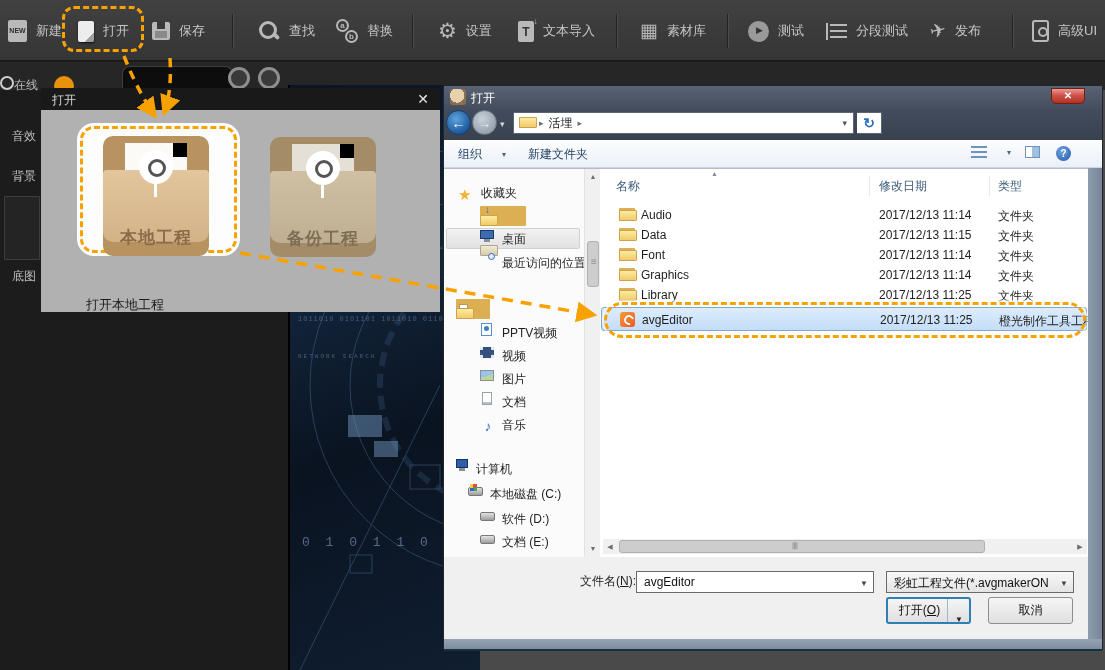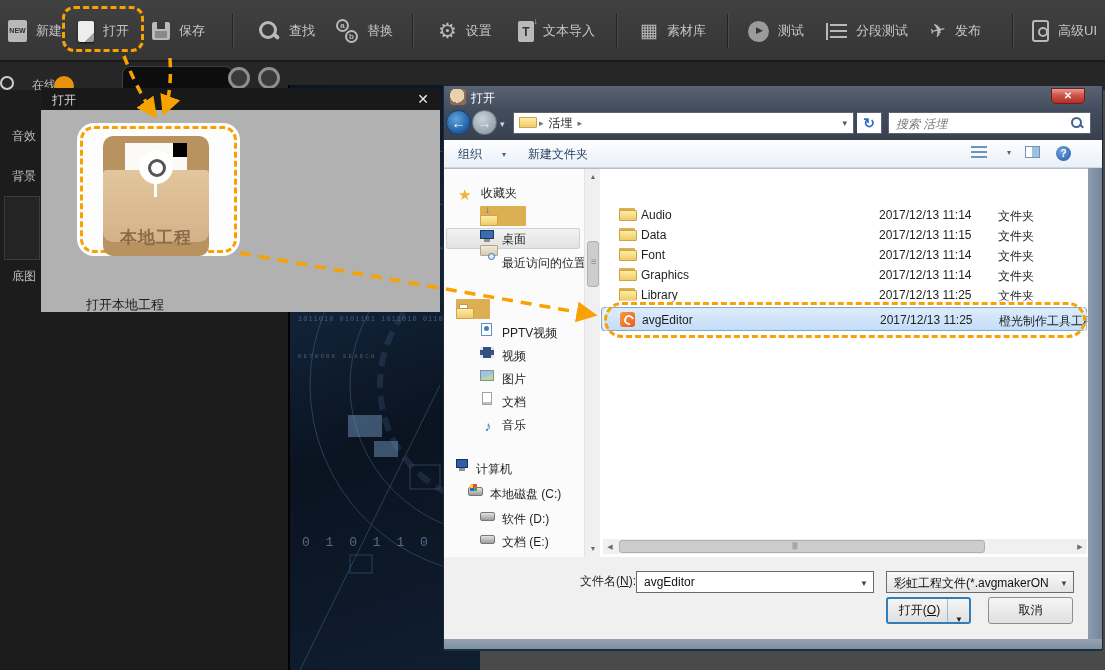--- a/index.html
+++ b/index.html
@@ -225,21 +225,21 @@
         <rect x="58" y="330" width="34" height="22"></rect>
           <rect x="84" y="356" width="24" height="16"></rect>
       </g>
     </svg>
     <span class="bin" style="left:8px; top:230px;">1011010 0101101 1011010 0110</span>
     <span class="net" style="left:8px; top:268px;">NETWORK SEARCH</span>
     <span class="bin" style="left:12px; top:450px; font-size:13px; letter-spacing:4px; opacity:.6;">0 1 0 1 1 0 1 0 1 0 1</span>
   </div>
 
   <span class="abs" style="left:0; top:76px; width:14px; height:14px; border:2px solid #cfcfcf; border-radius:50%;"></span>
-  <span class="side-label" style="left:32px; top:77px;font-family:Liberation Mono, monospace;">在线</span>
+  <span class="side-label" style="left:14px; top:77px;font-family:Liberation Mono, monospace;">在线</span>
   <span class="abs" style="left:54px; top:76px; width:20px; height:20px; border-radius:50%; background:#e8920c;"></span>
   <div class="bg-tab"></div>
   <span class="bg-circle" style="left:228px; top:67px;"></span>
   <span class="bg-circle" style="left:258px; top:67px;"></span>
   <span class="side-label" style="left:12px; top:128px;">音效</span>
   <span class="side-label" style="left:12px; top:168px;">背景</span>
   <div class="thumb"></div>
   <span class="side-label" style="left:12px; top:268px;">底图</span>
 
   <div class="toolbar">
@@ -319,20 +319,30 @@
         <div class="pfold" style="left:20px; top:7px;">
           <span class="base" style="background:#b8935f;"></span>
           <span class="paper" style="background:#fbfaf6;"></span>
           <span class="pocket" style="background:linear-gradient(#e3c69d,#d3b288);"></span>
           <span class="pin"></span>
           <span class="stem"></span>
           <span class="plabel" style="color:#8a6a48;">本地工程</span>
         </div>
       </div>
 
+      <div class="tile" style="left:229px; top:27px; width:107px; height:107px;">
+        <div class="pfold">
+          <span class="base" style="background:#a38c66;"></span>
+          <span class="paper" style="background:#e4e0d6;"></span>
+          <span class="pocket" style="background:linear-gradient(#cfc0a4,#bfae92);"></span>
+          <span class="pin"></span>
+          <span class="stem"></span>
+          <span class="plabel" style="color:#7c6d55;">备份工程</span>
+        </div>
+      </div>
       <div class="caption">打开本地工程</div>
     </div>
   </div>
 
   <div class="wdlg">
     <div class="wtitle">
       <span class="ticon"></span>
       <span class="ttext">打开</span>
       <span class="wclose">✕</span>
 
@@ -343,24 +353,20 @@
         <div class="addr">
           <span class="nicon" style="margin-left:5px; width:15px;">
             <span class="wfold" style="left:0; top:1px; width:14px; height:11px;"></span>
           </span>
           <span class="crumb-sep">▸</span>
           <span>活埋</span>
           <span class="crumb-sep">▸</span>
           <span class="ddl">▾</span>
         </div>
         <span class="refresh">↻</span>
-        <div class="search">
-          <span class="ph">搜索 活埋</span>
-          <span class="lens"></span>
-        </div>
       </div>
     </div>
 
     <div class="cmdbar">
       <div class="cmd-item" style="left:14px;">
         <span>组织</span>
         <span class="chev">▾</span>
       </div>
       <div class="cmd-item" style="left:84px;">
         <span>新建文件夹</span>
@@ -464,20 +470,28 @@
         </div>
       </div>
 
       <div class="vsb">
         <span class="arr" style="top:0;">▲</span>
         <span class="thumb"></span>
         <span class="arr" style="bottom:0;">▼</span>
       </div>
 
       <div class="flist">
+        <div class="fl-head">
+          <span class="sortasc">▲</span>
+          <span class="h" style="left:15px;">名称</span>
+          <span class="h" style="left:278px;">修改日期</span>
+          <span class="h" style="left:397px;">类型</span>
+          <span class="hsep" style="left:268px;"></span>
+          <span class="hsep" style="left:388px;"></span>
+        </div>
 
         <div class="frow" style="top:36px;">
           <span class="wfold"></span>
           <span class="nm">Audio</span>
           <span class="dt">2017/12/13 11:14</span>
           <span class="tp">文件夹</span>
         </div>
         <div class="frow" style="top:56px;padding-left:8px;">
           <span class="wfold"></span>
           <span class="nm">Data</span>

